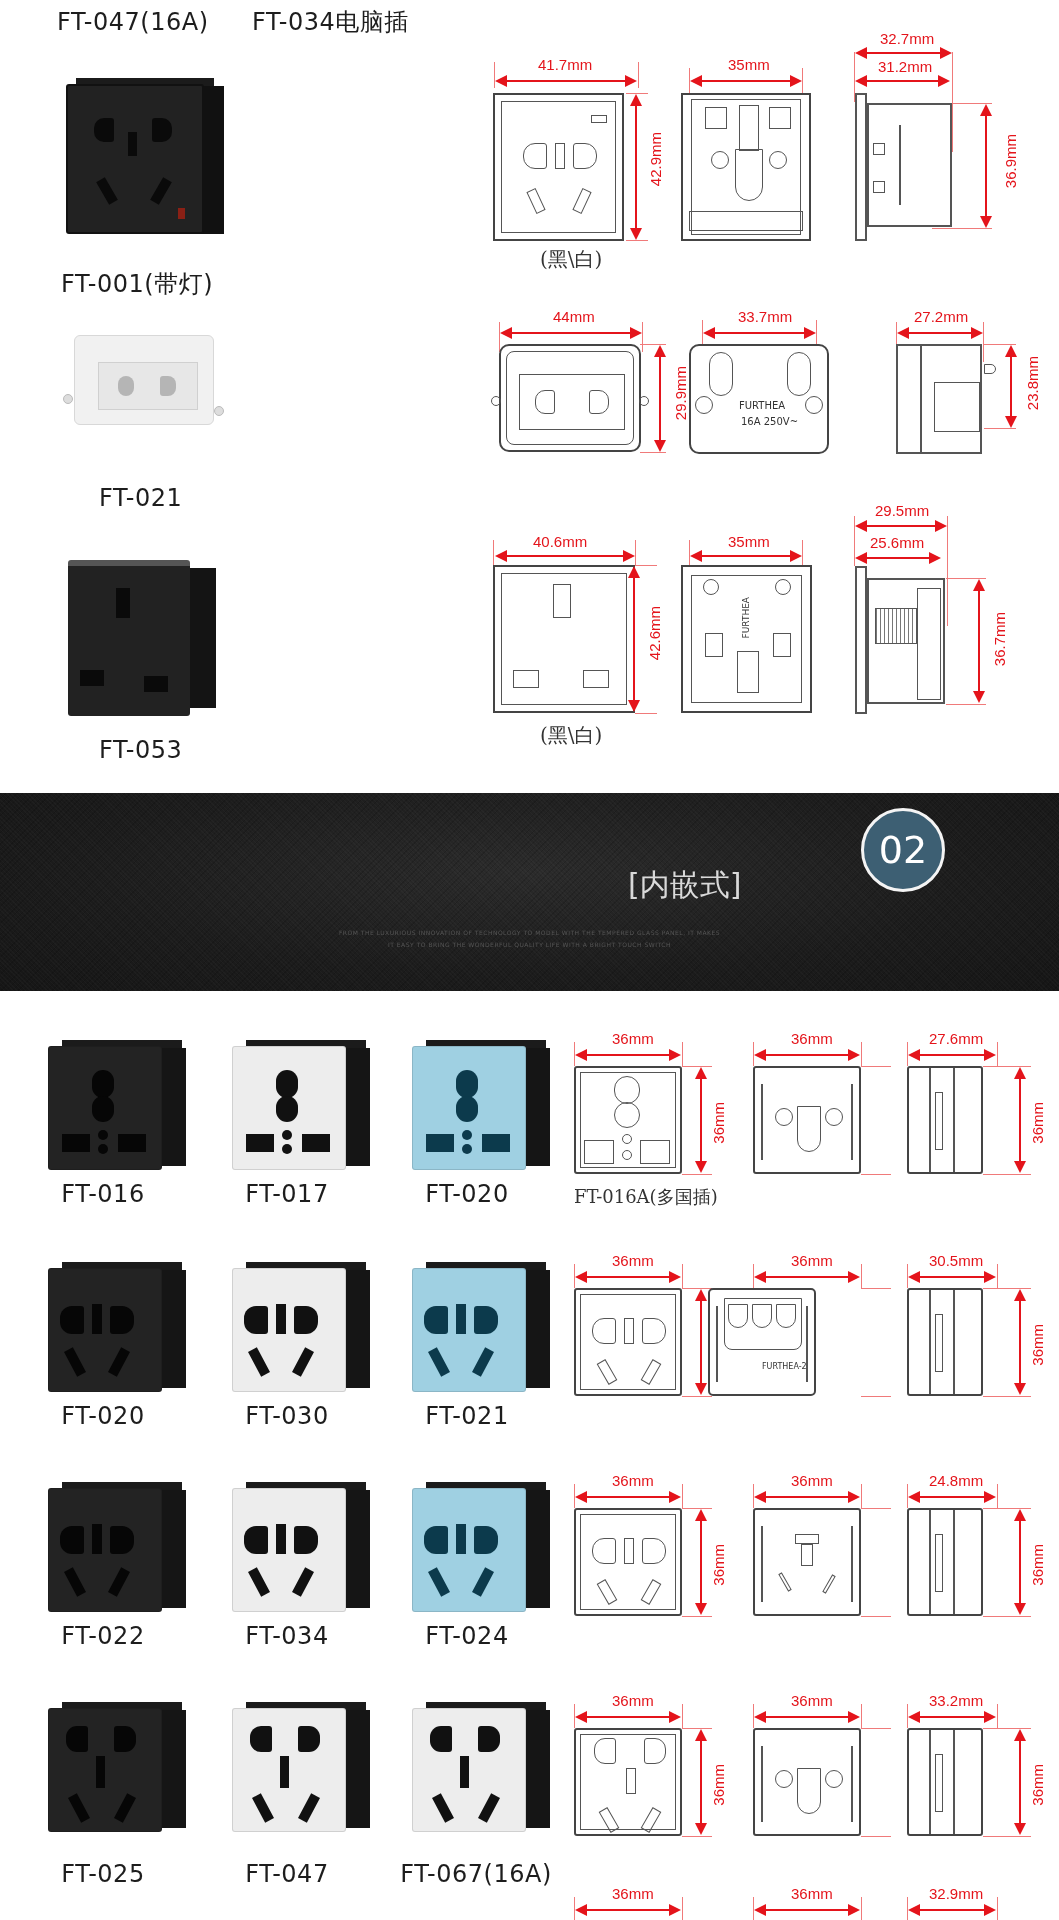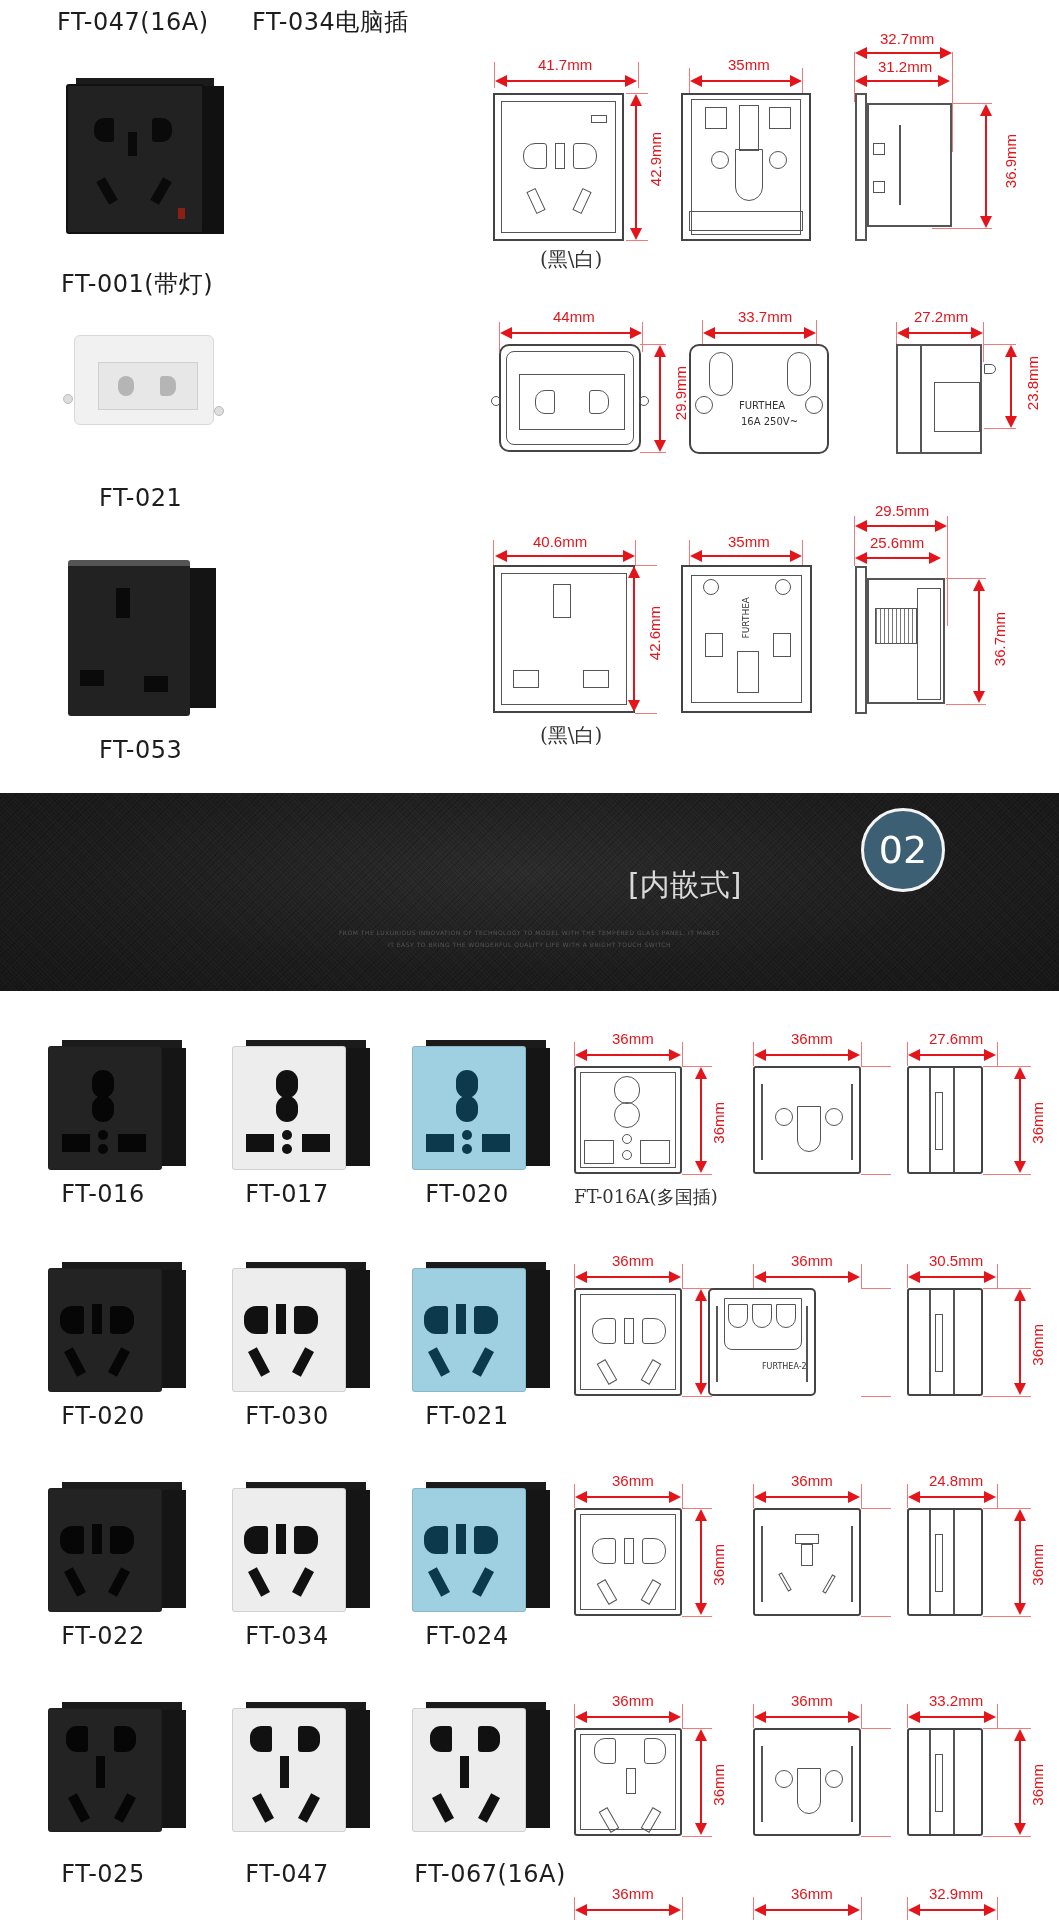--- a/index.html
+++ b/index.html
@@ -514,21 +514,21 @@
           <div class="top" style="left:14px;top:0;width:120px;height:12px;"></div>
           <div class="side" style="left:110px;top:8px;width:28px;height:118px;background:#151515;"></div>
           <div class="face" style="left:0;top:6px;width:114px;height:124px;background:#ededed;border:1px solid rgba(0,0,0,0.12);"></div>
 
             <div class="hole" style="left:18px;top:24px;width:22px;height:26px;border-radius:11px 3px 3px 11px;background:#111;"></div>
             <div class="hole" style="left:66px;top:24px;width:22px;height:26px;border-radius:3px 11px 11px 3px;background:#111;"></div>
             <div class="hole" style="left:48px;top:54px;width:9px;height:32px;background:#111;"></div>
             <div class="hole" style="left:26px;top:92px;width:10px;height:28px;transform:rotate(-28deg);background:#111;"></div>
             <div class="hole" style="left:72px;top:92px;width:10px;height:28px;transform:rotate(28deg);background:#111;"></div>
         </div>
-      <div class="lbl lbl-c" style="left:490px;top:1860px;">FT-067(16A)</div>
+      <div class="lbl lbl-c" style="left:476px;top:1860px;">FT-067(16A)</div>
       <div class="tick" style="left:574px;top:1704px;width:1px;height:24px;"></div>
       <div class="tick" style="left:682px;top:1704px;width:1px;height:24px;"></div>
       <div class="arrow-h" style="left:577px;top:1716px;width:102px;"></div>
       <div class="dim" style="left:612px;top:1692px;">36mm</div>
       <div class="draw" style="left:574px;top:1728px;width:108px;height:108px;border-radius:3px;">
         <div class="in" style="left:4px;top:4px;right:4px;bottom:4px;"></div>
         <div class="in" style="left:18px;top:8px;width:22px;height:26px;border-radius:11px 3px 3px 11px;"></div>
                      <div class="in" style="left:68px;top:8px;width:22px;height:26px;border-radius:3px 11px 11px 3px;"></div>
                      <div class="in" style="left:50px;top:38px;width:10px;height:26px;"></div>
                      <div class="in" style="left:28px;top:78px;width:10px;height:24px;transform:rotate(-30deg);"></div>

